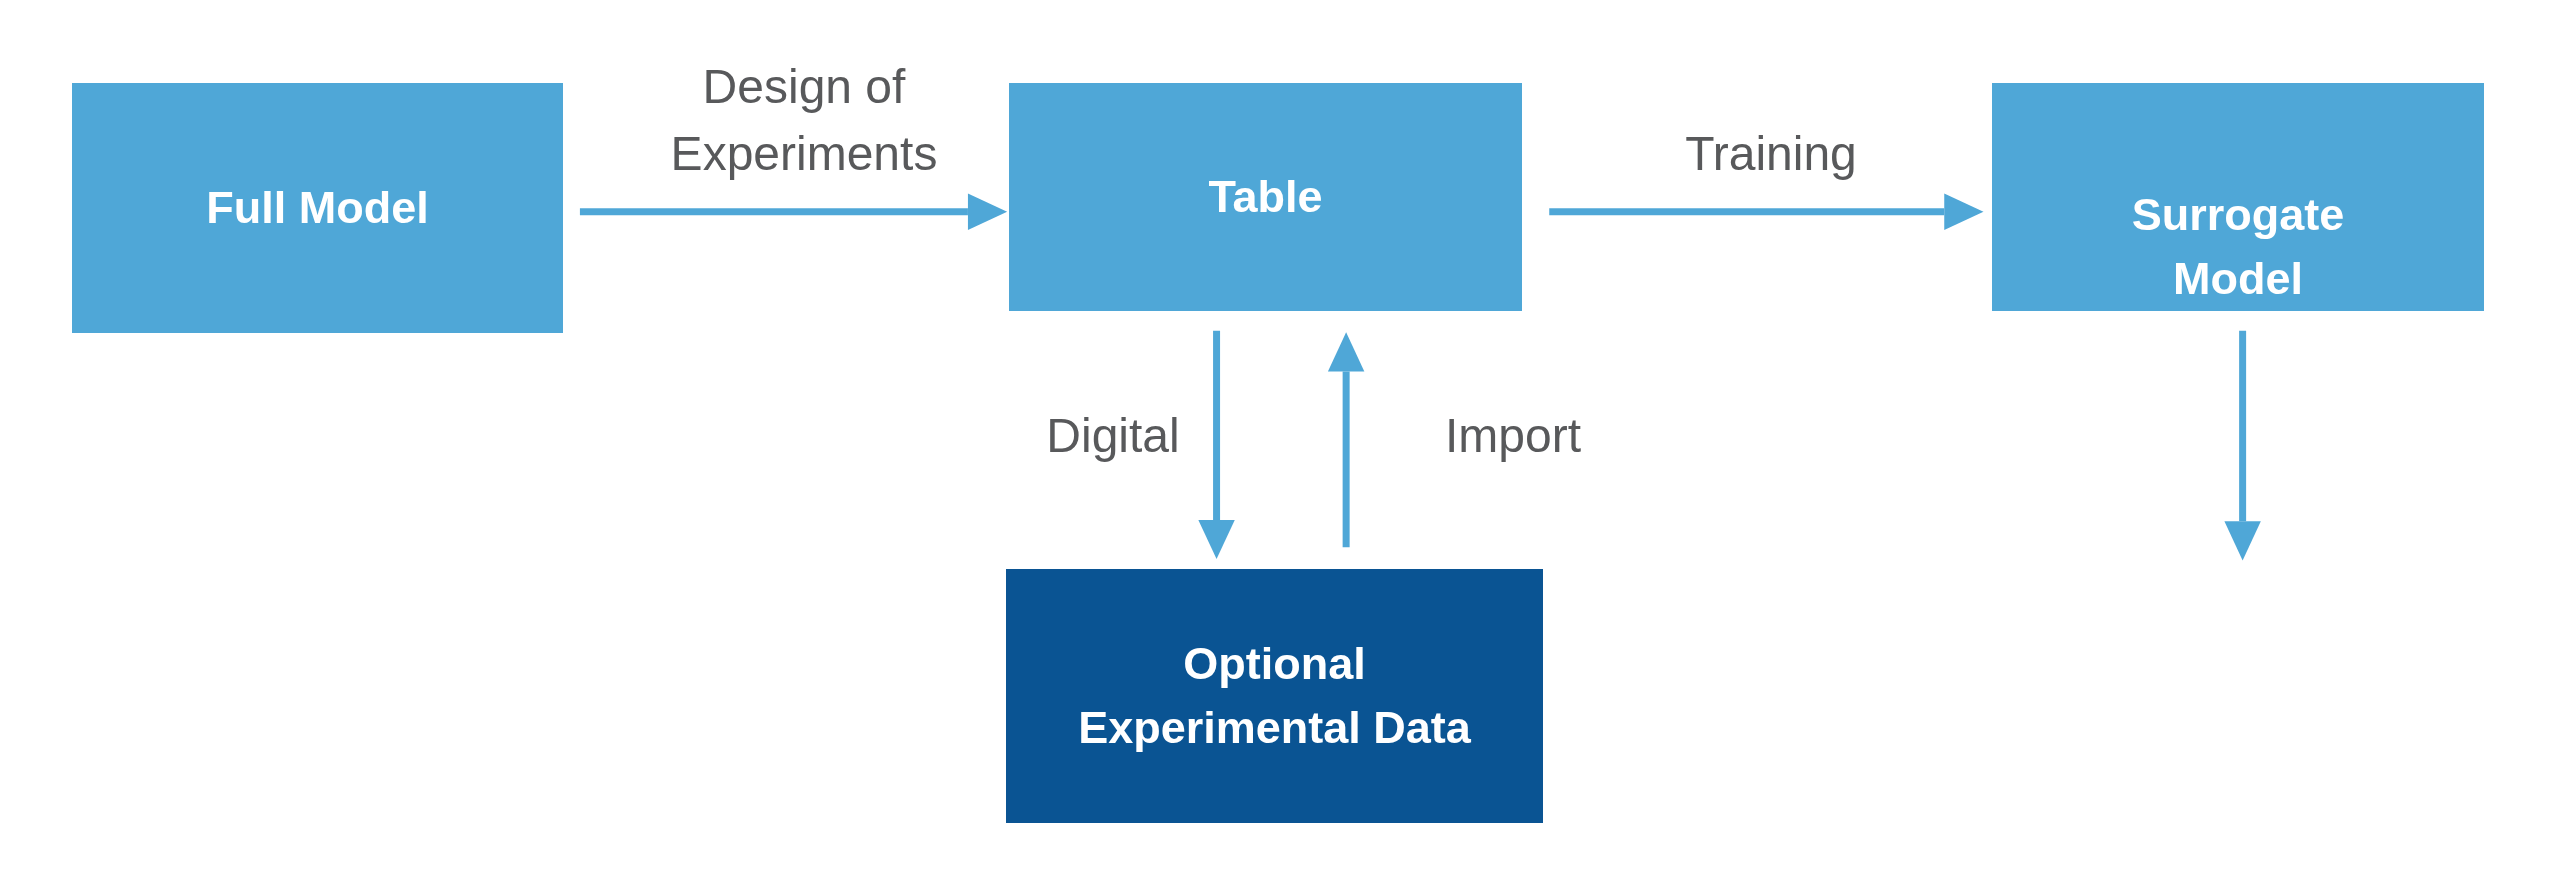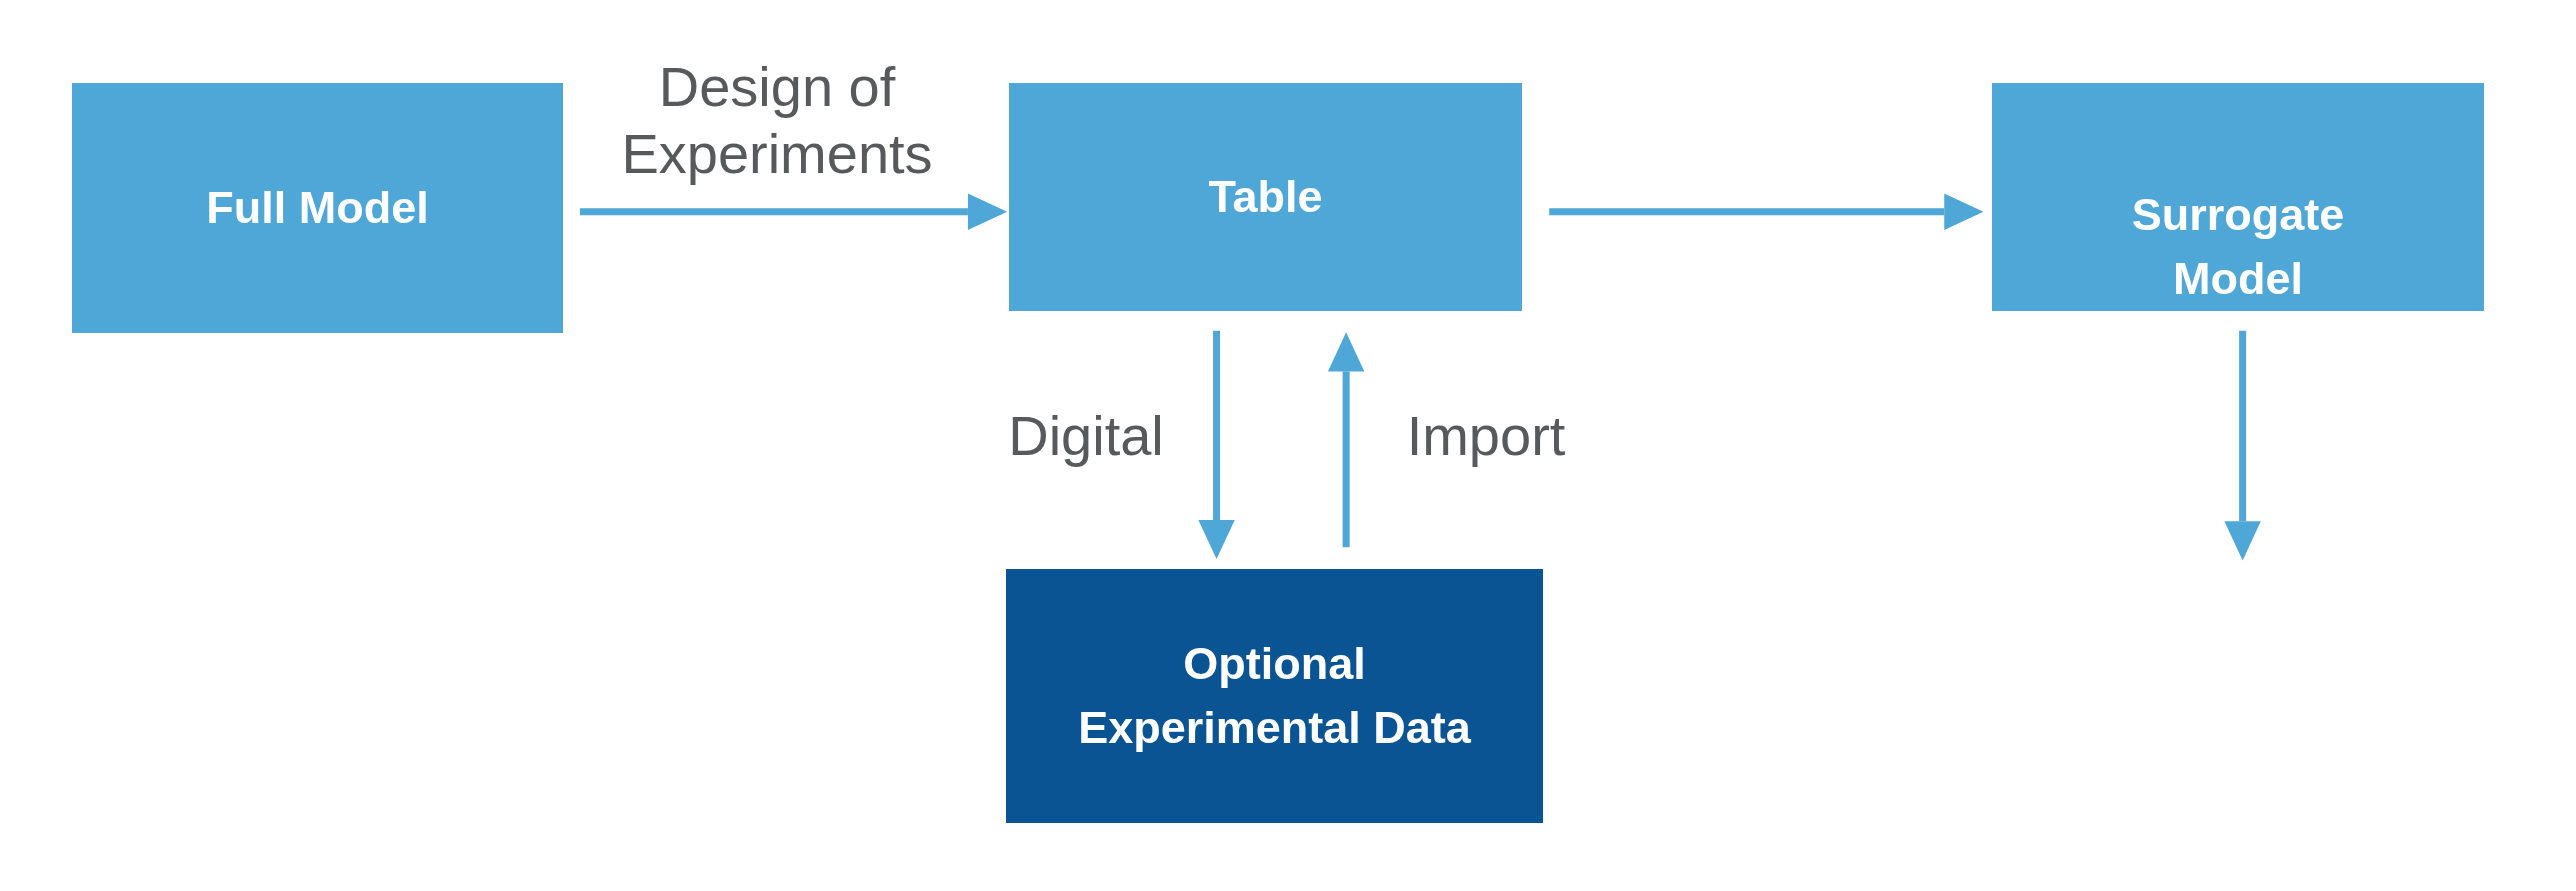--- a/index.html
+++ b/index.html
@@ -33,23 +33,24 @@
     color:var(--box-text);
     font-weight:bold;
     font-size:45px;line-height:64px;
   }
   .node.light{background:var(--box-blue);}
   .node.dark{background:var(--box-dark-blue);}
   .edge-label{
     position:absolute;
     transform:translate(-50%,-50%);
     color:var(--label-gray);
-    font-size:56px;line-height:67px;
+    font-size:48px;line-height:67px;
     text-align:center;
     white-space:nowrap;
+    margin-left:27px;
   }
   
   .node-full-model      {left:72px;  top:83px; width:491px; height:250px;}
   .node-design-table    {left:1009px;top:83px; width:513px; height:228px;}
   .node-surrogate-model {left:1992px;top:83px; width:492px; height:228px;justify-content:flex-end;}
   .node-optional        {left:1006px;top:569px; width:537px; height:254px;}
   .node-apps            {left:1992px;top:582px; width:492px; height:228px;}
   
   .label-doe      {left:777px;top:120px;}
   .label-training {left:1744px;top:153px;}
@@ -102,20 +103,23 @@
     <div>Optional</div>
     <div>Experimental Data</div>
   </div>
 
 
   <div class="edge-label label-doe">
     <div>Design of</div>
     <div>Experiments</div>
   </div>
 
+  <div class="edge-label label-training">
+    <div>Training</div>
+  </div>
 
   <div class="edge-label label-export">
     <div>Digital</div>
   </div>
 
   <div class="edge-label label-import">
     <div>Import</div>
   </div>
 
 

